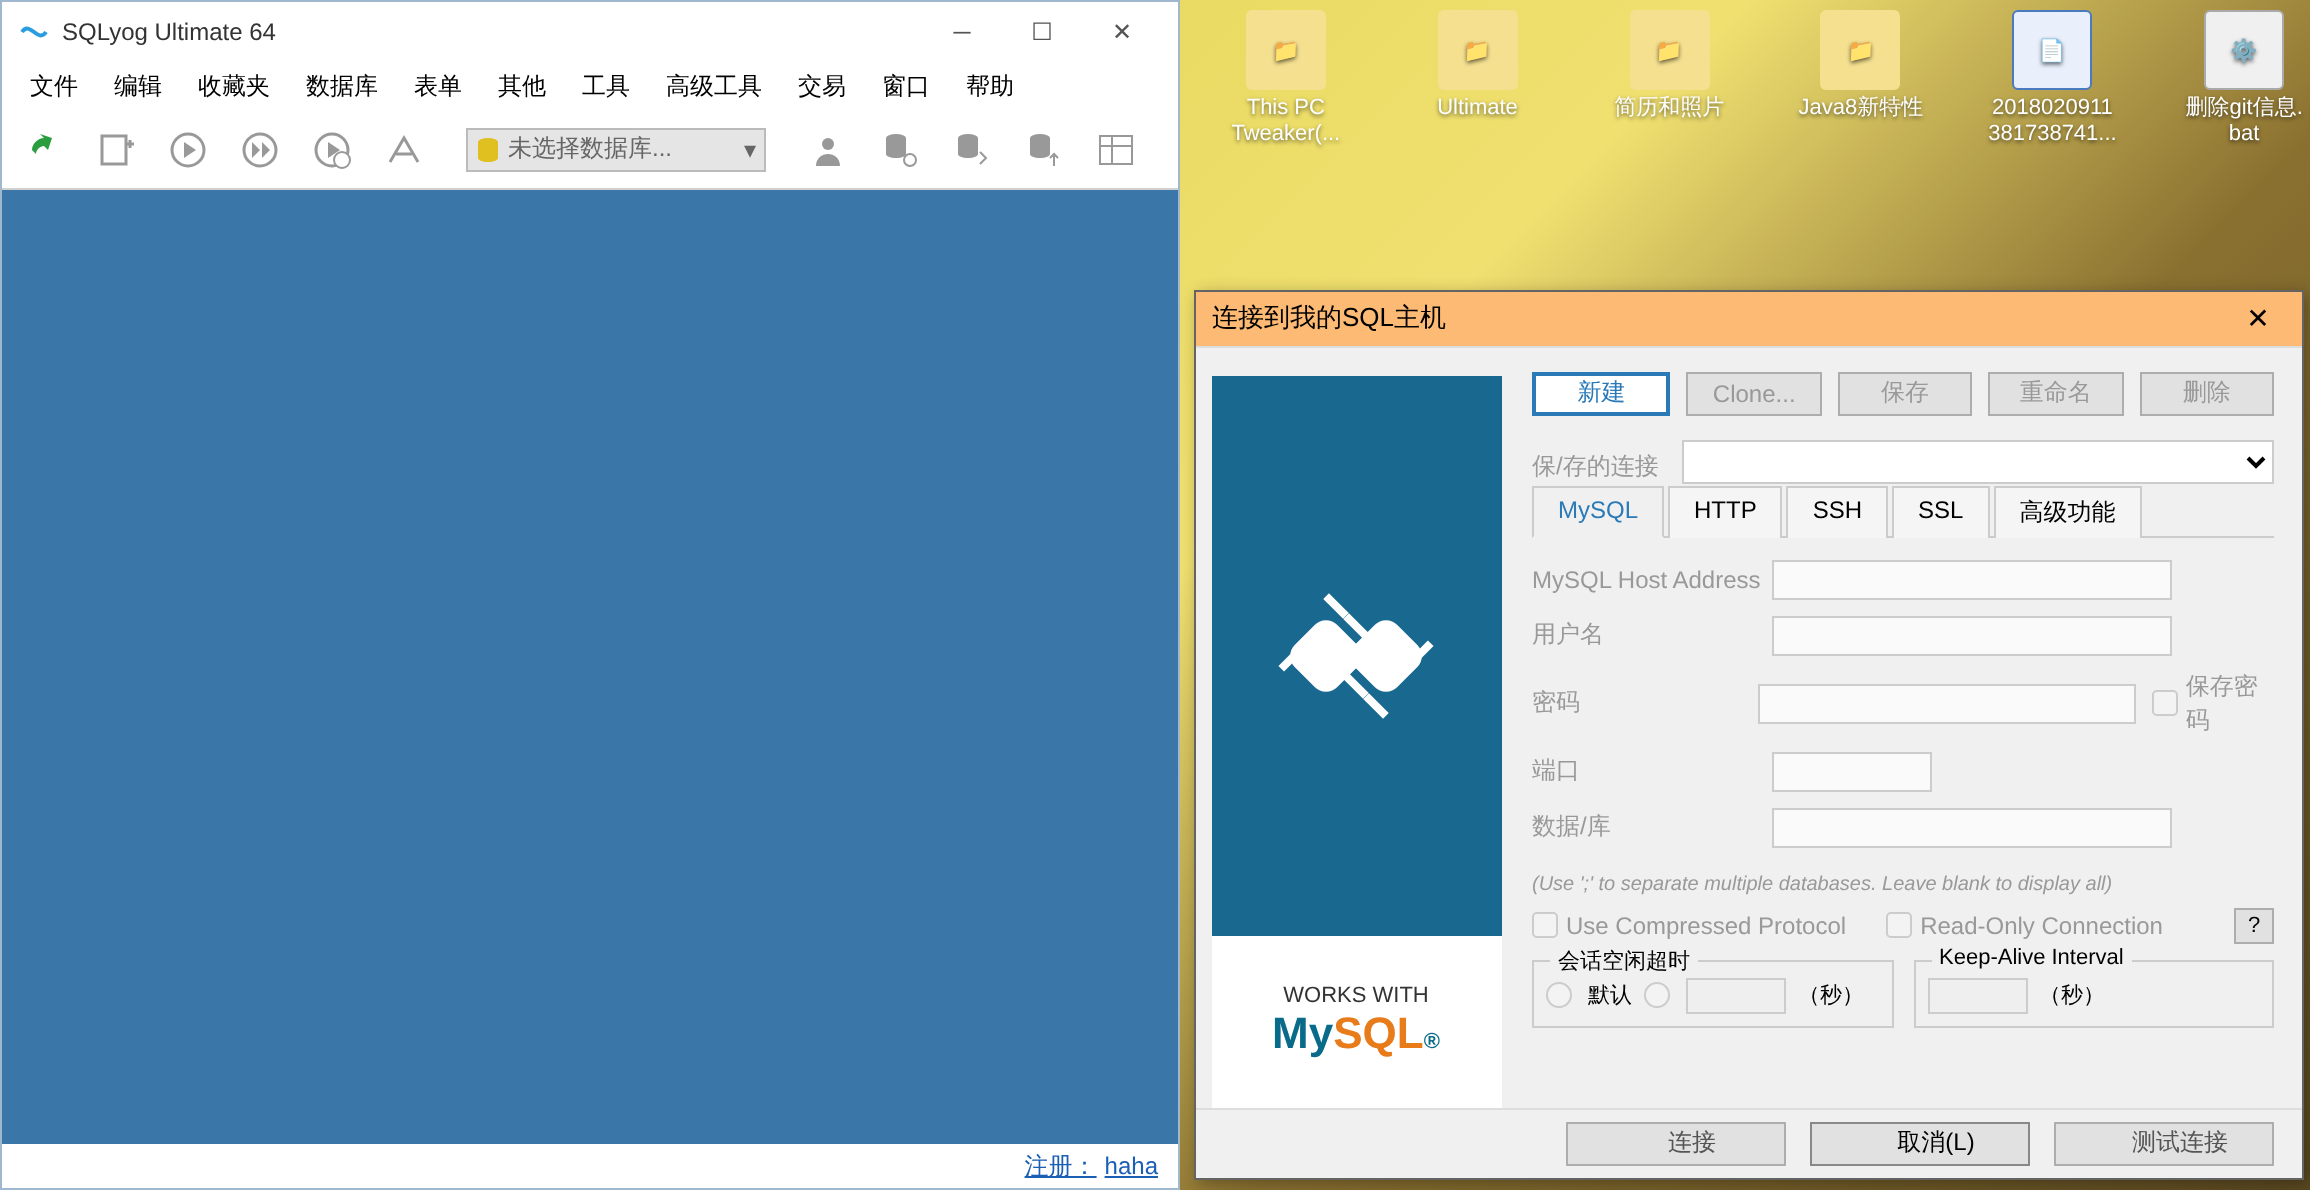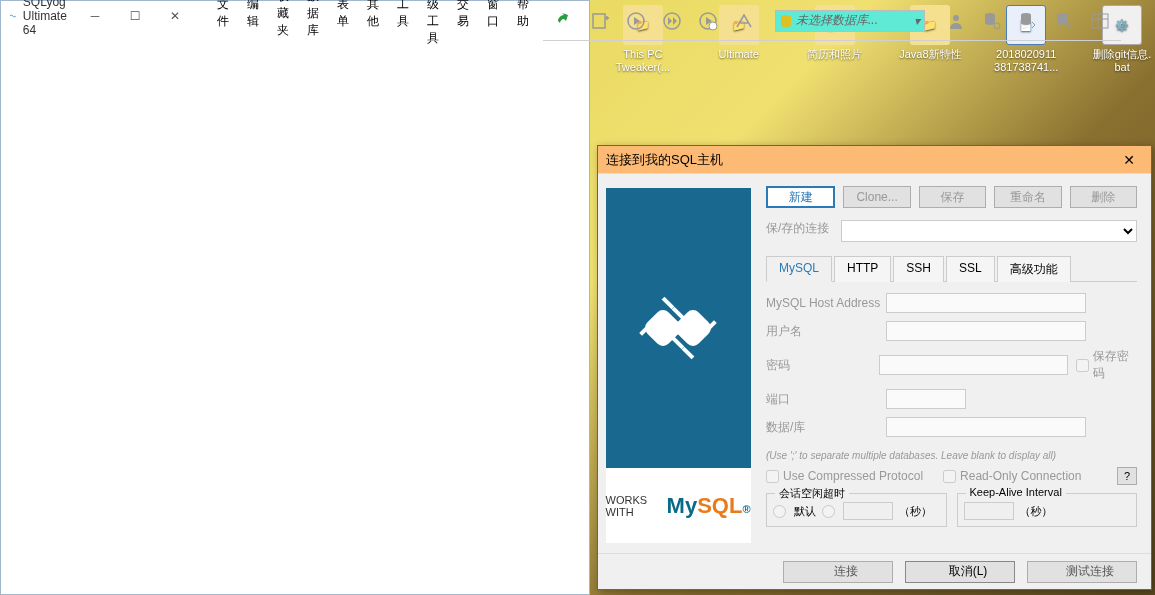--- a/index.html
+++ b/index.html
@@ -7,55 +7,55 @@
 
 
 .desktop { position: absolute; top: 5px; left: 610px; right: 0; display: flex; gap: 30px; }
 .dicon { width: 75px; display: flex; flex-direction: column; align-items: center; color: #fff; font-size: 11px; text-align: center; text-shadow: 0 1px 2px rgba(0,0,0,0.6); cursor: pointer; }
 .dicon-img { width: 40px; height: 40px; background: #f5e090; border-radius: 3px; margin-bottom: 3px; display:flex; align-items:center; justify-content:center; }
 .dicon-img.doc { background:#eaf0fb; border:1px solid #4a7ac0; }
 .dicon-img.bat { background:#f0f0f0; border:1px solid #aaa; }
 .dicon span.lbl { display:block; line-height:13px; }
 
 
-.sqlyog { position: absolute; top: 0; left: 0; width: 590px; height: 595px; background: #fff; border: 1px solid #9fb8d0; display:flex; flex-direction:row; }
+.sqlyog { position: absolute; top: 0; left: 0; width: 590px; height: 595px; background: #fff; border: 1px solid #9fb8d0; display:flex; flex-direction:column; }
 .titlebar { height: 30px; display:flex; align-items:center; padding: 0 8px; font-size: 12px; color:#333; }
 .titlebar .logo { width:16px; height:16px; margin-right:6px; }
 .titlebar .spacer { flex:1; }
 .winbtns { display:flex; }
 .winbtns div { width: 40px; height: 28px; display:flex; align-items:center; justify-content:center; color:#555; font-size:12px; cursor:pointer; }
 .menubar { height: 24px; display:flex; align-items:center; padding: 0 6px; font-size: 12px; gap: 2px; }
 .menubar span { padding: 2px 8px; cursor:pointer; }
 .toolbar { height: 40px; display:flex; align-items:center; padding: 0 8px; gap: 10px; border-bottom:1px solid #d0d0d0; }
 .tbtn { width:26px; height:26px; display:flex; align-items:center; justify-content:center; color:#888; cursor:pointer; }
 .tbtn.green { color:#2a9d3f; }
-.dbselect { flex:0 0 150px; height:22px; border:1px solid #bbb; font-size:12px; display:flex; align-items:center; padding:0 4px; color:#666; background:#5eead4; margin:0 8px;font-style:italic; }
+.dbselect { flex:0 0 150px; height:22px; border:1px solid #bbb; font-size:12px; display:flex; align-items:center; padding:0 4px; color:#666; background:#e5e5e5; margin:0 8px; }
 .dbselect .cyl { margin-right:4px; }
 .content { flex:1; background:#3b76a8; }
 .statusbar { height:22px; display:flex; align-items:center; justify-content:flex-end; padding:0 10px; font-size:12px;margin-left:40px; }
 .statusbar a { color:#1a5fb4; text-decoration:underline; cursor:pointer; }
 .statusbar .reg { color:#1a5fb4; text-decoration:underline; margin-right:4px; }
 
 
 .dialog { position:absolute; top:145px; left:597px; width:555px; height:445px; background:#f0f0f0; border:1px solid #646464; display:flex; flex-direction:column; box-shadow:2px 2px 8px rgba(0,0,0,0.3); }
 .dlg-title { height:28px; background:#fdba74; display:flex; align-items:center; padding:0 8px; font-size:13px; border-bottom:1px solid #ddd; }
 .dlg-title .spacer { flex:1; }
 .dlg-close { width:28px; height:26px; display:flex; align-items:center; justify-content:center; cursor:pointer; font-size:14px; }
 .dlg-body { flex:1; display:flex; }
 .dlg-left { width:160px; display:flex; flex-direction:column; align-items:center; padding-top:14px; }
 .plug-box { width:145px; height:280px; background:#18688f; display:flex; align-items:center; justify-content:center; }
-.mysql-box { width:145px; height:75px; background:#fff; display:flex; align-items:center; justify-content:center; font-size:11px; color:#333; }
+.mysql-box { width:145px; height:86px; background:#fff; display:flex; flex-direction:column; align-items:center; justify-content:center; font-size:11px; color:#333; }
 .mysql-box .my { font-size:22px; font-weight:bold; }
 .mysql-box .my .m { color:#0a6a8a; }
 .mysql-box .my .sql { color:#e87b1a; }
 .dlg-right { flex:1; padding:12px 14px 6px 8px; display:flex; flex-direction:column; font-size:12px; }
 .btn-row { display:flex; gap:8px; margin-bottom:12px; }
 .btn { flex:1; height:22px; border:1px solid #adadad; background:#e1e1e1; color:#999; font-size:12px; display:flex; align-items:center; justify-content:center; cursor:pointer; }
 .btn.active { border:2px solid #2a7ab8; color:#2a7ab8; background:#fff; }
-.saved-row { display:flex; align-items:flex-start; margin-bottom:13px; gap:12px; color:#999; }
+.saved-row { display:flex; align-items:flex-end; margin-bottom:0; gap:12px; color:#999; }
 .saved-row select { flex:1; height:22px; border:1px solid #ccc; background:#fff; }
 .tabs { display:flex; border-bottom:1px solid #ccc; margin-bottom:10px; }
 .tab { padding:4px 12px; border:1px solid #ccc; border-bottom:none; background:#f5f5f5; margin-right:2px; font-size:12px; cursor:pointer; position:relative; top:1px; }
 .tab.active { background:#f0f0f0; border-bottom:1px solid #f0f0f0; color:#2a7ab8; font-weight:500; }
 .form-row { display:flex; align-items:center; margin-bottom:6px; min-height:22px; }
 .form-row label { width:120px; color:#999; font-size:12px; }
 .form-row input[type=text], .form-row input[type=password] { height:20px; border:1px solid #ccc; background:#fafafa; padding:0 4px; font-size:12px; }
 .form-row .w200 { width:200px; }
 .form-row .w80 { width:80px; }
 .form-row .chk { display:flex; align-items:center; margin-left:8px; color:#999; }

